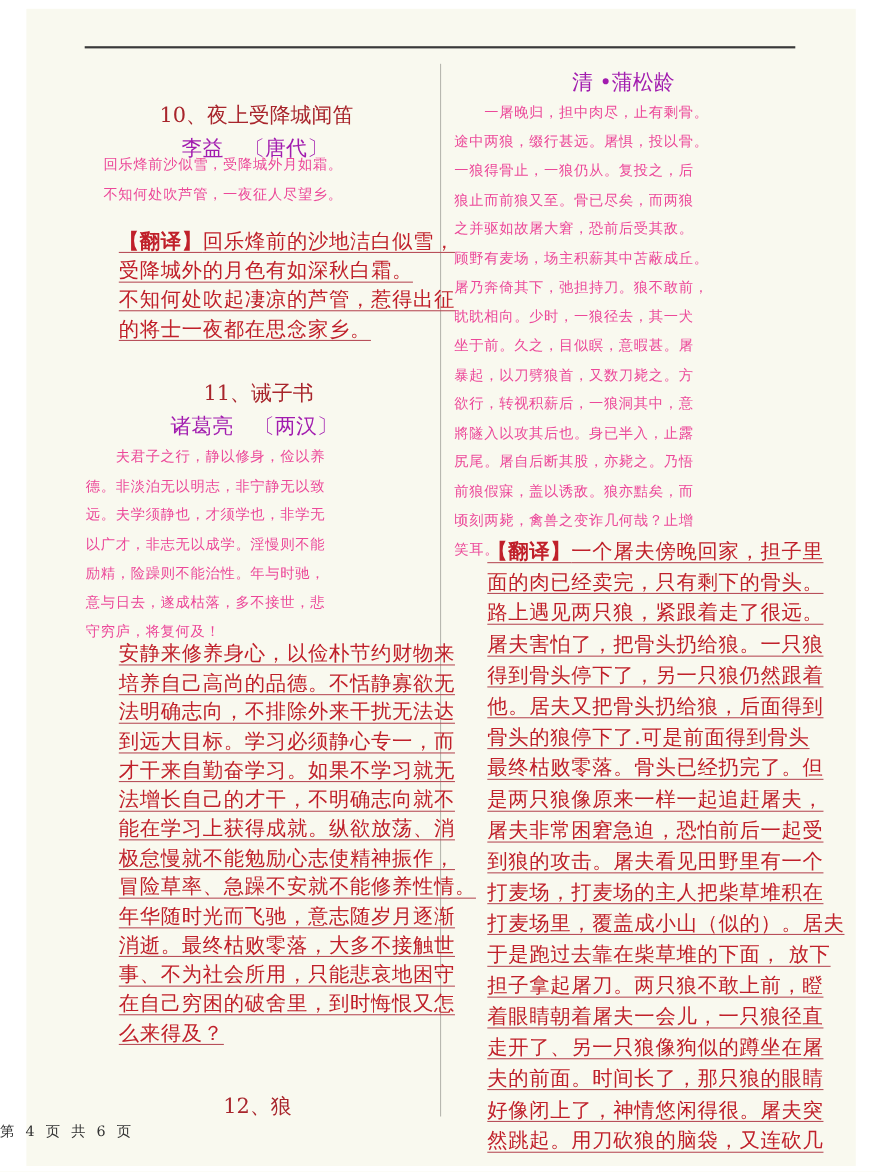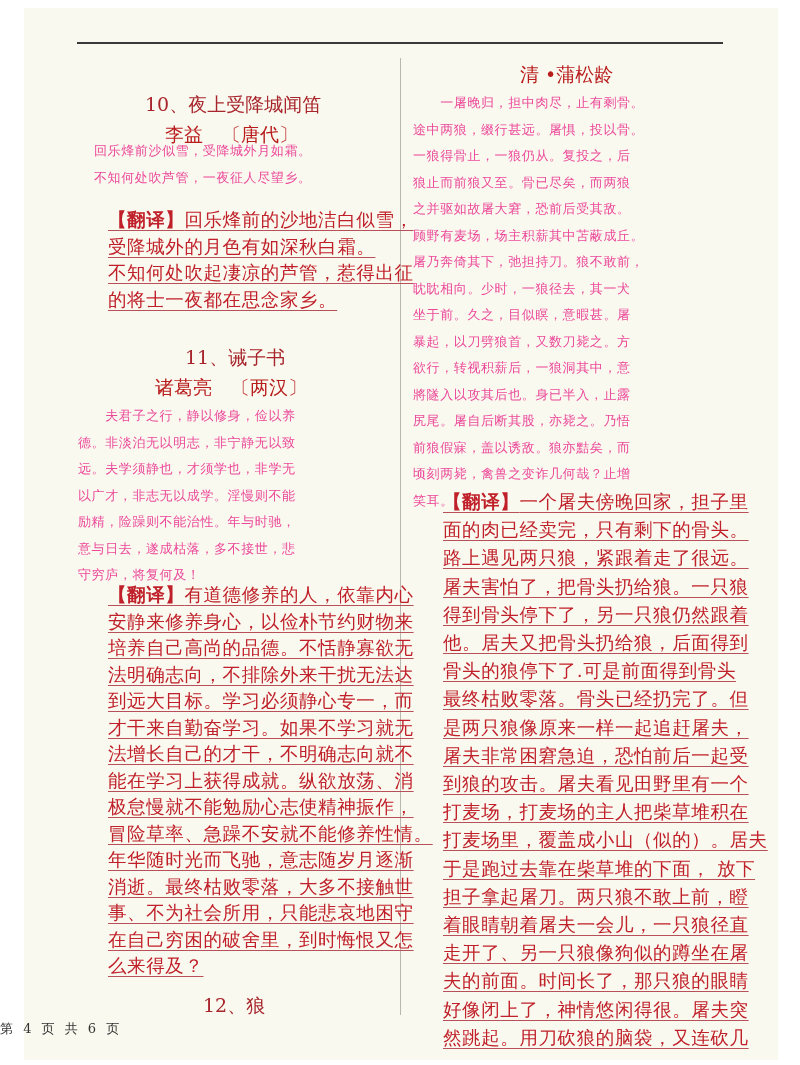--- a/index.html
+++ b/index.html
@@ -15,21 +15,21 @@
     position: absolute; left: 77px; top: 42px; width: 646px; height: 2px; background: #3a3a3a;
   }
   .col-divider {
     position: absolute; left: 400px; top: 58px; width: 1px; height: 957px; background: #b8b8b0;
   }
   .title {
     position: absolute; color: #a8252c; font-size: 19px; white-space: nowrap;
     font-family: "DejaVu Serif", "Liberation Serif", serif;
   }
   .author {
-    position: absolute; color: #b91c1c; font-size: 19px; white-space: nowrap;
+    position: absolute; color: #a21caf; font-size: 19px; white-space: nowrap;
   }
   .text {
     position: absolute; color: #ec4899; font-size: 13px; line-height: 26.5px;
     letter-spacing: 0.6px; margin: 0;
   }
   .text .line { display: block; white-space: nowrap; }
   .trans {
     position: absolute; color: #c0202a; font-size: 18.5px; line-height: 26.5px; letter-spacing: 0.6px;
   }
   .trans .line {
@@ -70,21 +70,20 @@
   <div class="text" style="left:78px; top:403px;">
     <span class="line">　　夫君子之行，静以修身，俭以养</span>
     <span class="line">德。非淡泊无以明志，非宁静无以致</span>
     <span class="line">远。夫学须静也，才须学也，非学无</span>
     <span class="line">以广才，非志无以成学。淫慢则不能</span>
     <span class="line">励精，险躁则不能治性。年与时驰，</span>
     <span class="line">意与日去，遂成枯落，多不接世，悲</span>
     <span class="line">守穷庐，将复何及！</span>
   </div>
   <div class="trans" style="left:78px; top:582px;">
-    <span class="line"><span class="tag">【翻译】</span><span>有道德修养的人，依靠内心</span></span>
     <span class="line">安静来修养身心，以俭朴节约财物来</span>
     <span class="line">培养自己高尚的品德。不恬静寡欲无</span>
     <span class="line">法明确志向，不排除外来干扰无法达</span>
     <span class="line">到远大目标。学习必须静心专一，而</span>
     <span class="line">才干来自勤奋学习。如果不学习就无</span>
     <span class="line">法增长自己的才干，不明确志向就不</span>
     <span class="line">能在学习上获得成就。纵欲放荡、消</span>
     <span class="line">极怠慢就不能勉励心志使精神振作，</span>
     <span class="line">冒险草率、急躁不安就不能修养性情。</span>
     <span class="line">年华随时光而飞驰，意志随岁月逐渐</span>

